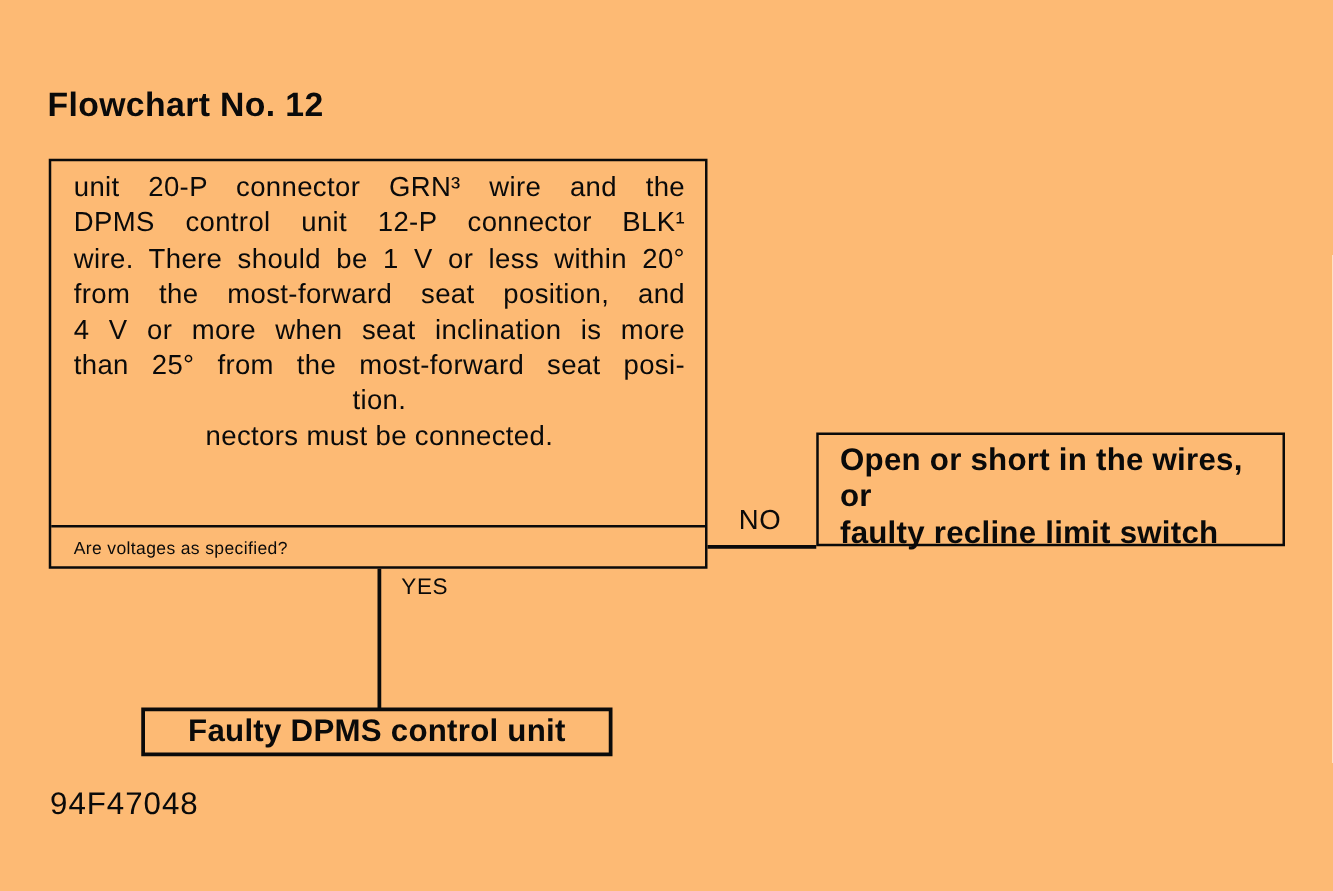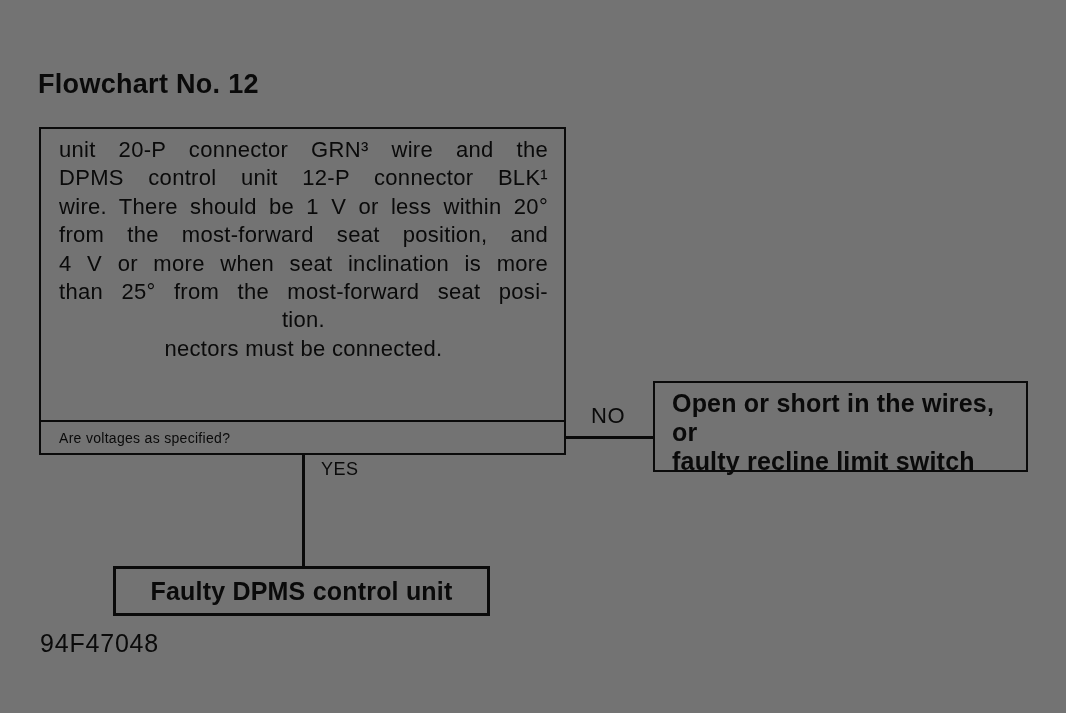--- a/index.html
+++ b/index.html
@@ -1,20 +1,20 @@
 <!DOCTYPE html>
 <html><head>
 <meta charset="utf-8">
 <style>
   html, body { margin: 0; padding: 0; background: #ffffff; }
   .page {
     position: relative;
     width: 1066px;
     height: 713px;
-    background: #737373;
+    background: #fdba74;
     font-family: "Liberation Sans", sans-serif;
     color: #0a0a0a;
     overflow: hidden;
   }
   .title {
     position: absolute;
     left: 38px;
     top: 69px;
     margin: 0;
     font-size: 27px;
@@ -61,21 +61,21 @@
   .no-label {
     position: absolute;
     left: 591px;
     top: 403px;
     font-size: 22px;
     letter-spacing: 0.5px;
   }
   .right-box {
     position: absolute;
     left: 653px;
-    top: 381px;
+    top: 346px;
     width: 375px;
     height: 91px;
     border: 2px solid #0a0a0a;
     box-sizing: border-box;
     padding: 6px 8px 0 17px;
     font-size: 25px;
     font-weight: bold;
     line-height: 29px;
     letter-spacing: 0.2px;
   }
@@ -93,21 +93,21 @@
     top: 444px;
     font-size: 18px;
     letter-spacing: 0.5px;
     margin-top: 15px;
   }
   .bottom-box {
     position: absolute;
     left: 113px;
     top: 566px;
     width: 377px;
-    height: 50px;
+    height: 39px;
     border: 3px solid #0a0a0a;
     box-sizing: border-box;
     display: flex;
     align-items: center;
     justify-content: center;
     font-size: 25px;
     font-weight: bold;
     letter-spacing: 0.2px;
   }
   .figure-code {

